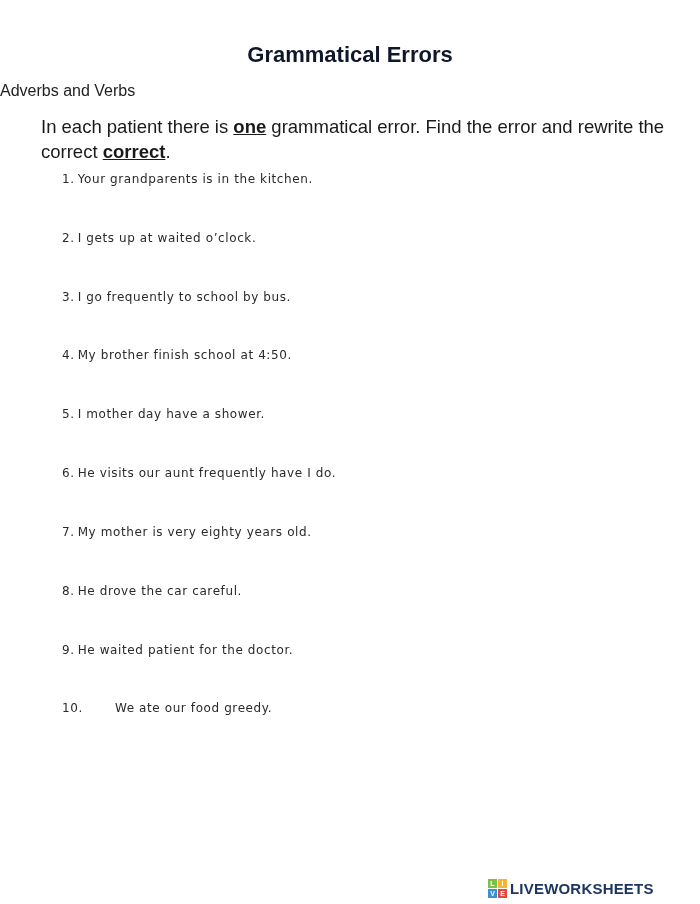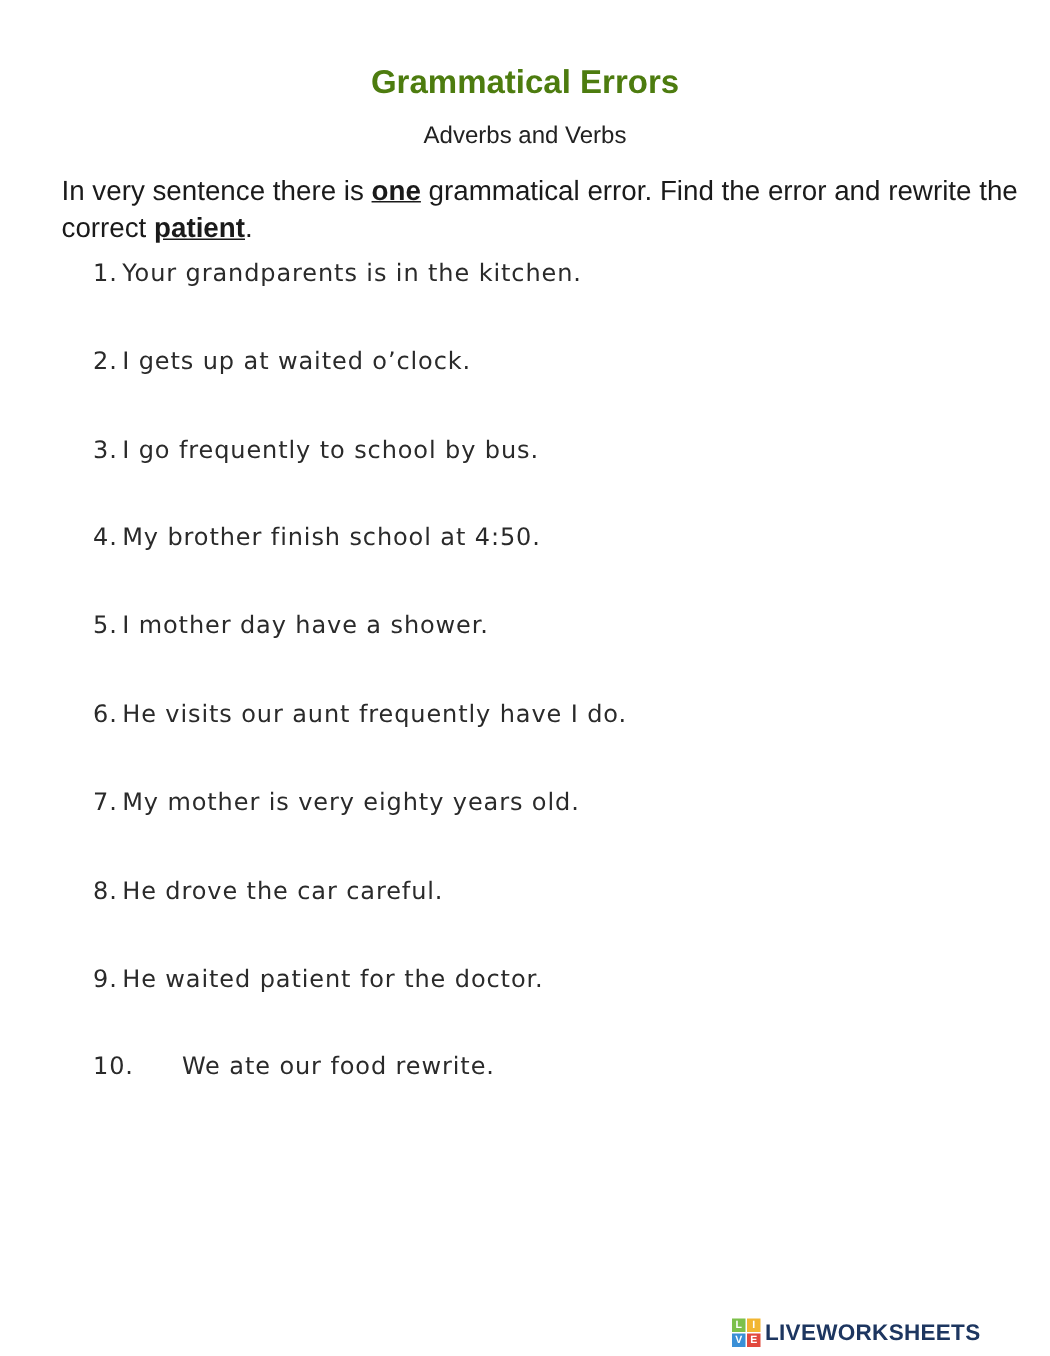--- a/index.html
+++ b/index.html
@@ -1,54 +1,54 @@
 <!DOCTYPE html>
 <html><head>
 <meta charset="utf-8">
 <style>
   html, body { margin: 0; padding: 0; background: #ffffff; }
   body { width: 700px; height: 904px; position: relative; overflow: hidden; color: #1a1a1a; }
   .title { position: absolute; left: 0; width: 700px; top: 42px; text-align: center;
-    font-family: "Liberation Sans", sans-serif; font-weight: bold; font-size: 22px; color: #4d7c0f; }
-  .subtitle { position: absolute; left: 0; width: 700px; top: 82px; text-align: center;
+    font-family: "Liberation Sans", sans-serif; font-weight: bold; font-size: 22px; color: #0f172a; }
+  .subtitle { position: absolute; left: 0; width: 700px; top: 82px; text-align: left;
     font-family: "Liberation Sans", sans-serif; font-size: 16px; color: #222; }
   .instructions { position: absolute; left: 41px; top: 114px; width: 650px;
     font-family: "Liberation Sans", sans-serif; font-size: 18.5px; line-height: 25px; color: #1a1a1a; }
   .instructions b { font-weight: bold; text-decoration: underline; }
   .items { position: absolute; left: 62px; top: 172px; margin: 0; padding: 0; list-style: none; }
   .item { position: absolute; left: 0; white-space: nowrap;
-    font-family: "DejaVu Sans", sans-serif; font-size: 16px; letter-spacing: 0.6px; color: #2a2a2a; }
+    font-family: "DejaVu Sans", sans-serif; font-size: 12px; letter-spacing: 0.6px; color: #2a2a2a; }
   .item .num { display: inline-block; }
   .item .text { display: inline-block; margin-left: 3px; }
   .item.wide .text { margin-left: 32px; }
   .logo { position: absolute; left: 488px; top: 877px; height: 22px; display: flex; align-items: center; }
   .logo-grid { display: grid; grid-template-columns: 9px 9px; grid-template-rows: 9px 9px; gap: 1px; margin-right: 3px; }
   .logo-grid span { display: block; font-family: "Liberation Sans", sans-serif; font-size: 7px; font-weight: bold;
     color: #fff; text-align: center; line-height: 9px; }
   .logo-text { font-family: "Liberation Sans", sans-serif; font-weight: bold; font-size: 15px; color: #1d3660; letter-spacing: 0.2px; }
 </style>
 </head>
 <body>
 
 <div class="title">Grammatical Errors</div>
 <div class="subtitle">Adverbs and Verbs</div>
 
-<div class="instructions"><span>In very sentence there is </span><b>one</b><span> grammatical error. Find the error and rewrite the correct </span><b>patient</b><span>.</span></div>
+<div class="instructions"><span>In each patient there is </span><b>one</b><span> grammatical error. Find the error and rewrite the correct </span><b>correct</b><span>.</span></div>
 
 <ol class="items">
   <li class="item" style="top:0px"><span class="num">1.</span><span class="text">Your grandparents is in the kitchen.</span></li>
   <li class="item" style="top:59px"><span class="num">2.</span><span class="text">I gets up at waited o’clock.</span></li>
   <li class="item" style="top:118px"><span class="num">3.</span><span class="text">I go frequently to school by bus.</span></li>
   <li class="item" style="top:176px"><span class="num">4.</span><span class="text">My brother finish school at 4:50.</span></li>
   <li class="item" style="top:235px"><span class="num">5.</span><span class="text">I mother day have a shower.</span></li>
   <li class="item" style="top:294px"><span class="num">6.</span><span class="text">He visits our aunt frequently have I do.</span></li>
   <li class="item" style="top:353px"><span class="num">7.</span><span class="text">My mother is very eighty years old.</span></li>
   <li class="item" style="top:412px"><span class="num">8.</span><span class="text">He drove the car careful.</span></li>
   <li class="item" style="top:471px"><span class="num">9.</span><span class="text">He waited patient for the doctor.</span></li>
-  <li class="item wide" style="top:529px"><span class="num">10.</span><span class="text">We ate our food rewrite.</span></li>
+  <li class="item wide" style="top:529px"><span class="num">10.</span><span class="text">We ate our food greedy.</span></li>
 </ol>
 
 <div class="logo">
   <div class="logo-grid">
     <span style="background: rgb(124, 192, 74);">L</span>
     <span style="background: rgb(242, 182, 50);">I</span>
     <span style="background: rgb(58, 143, 214);">V</span>
     <span style="background: rgb(226, 72, 61);">E</span>
   </div>
   <span class="logo-text">LIVEWORKSHEETS</span>

